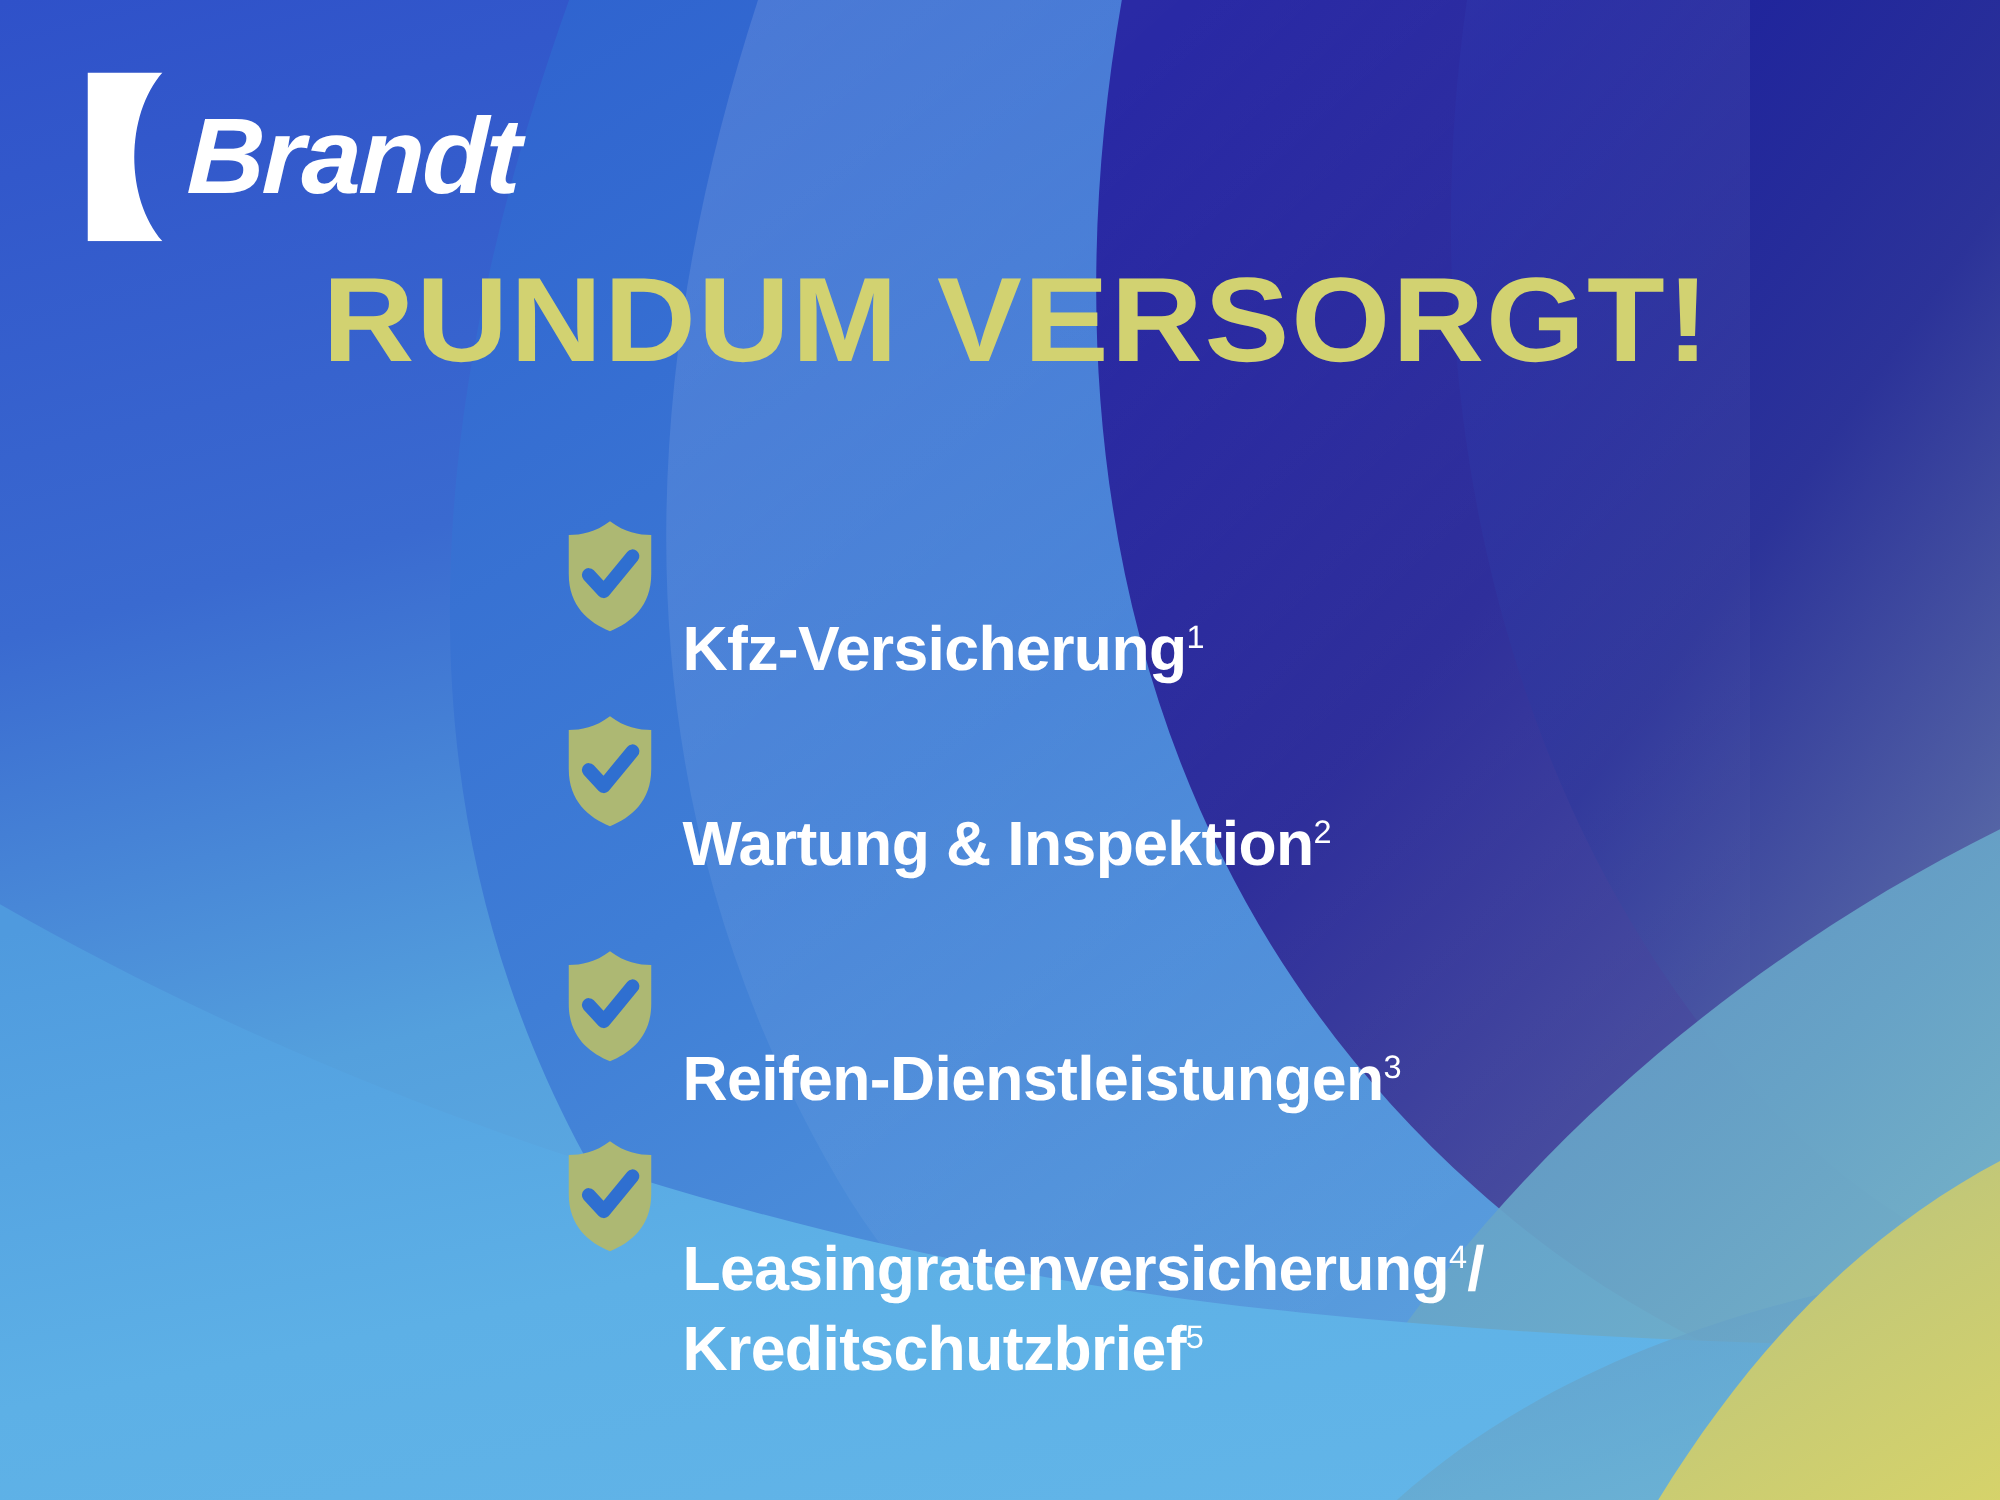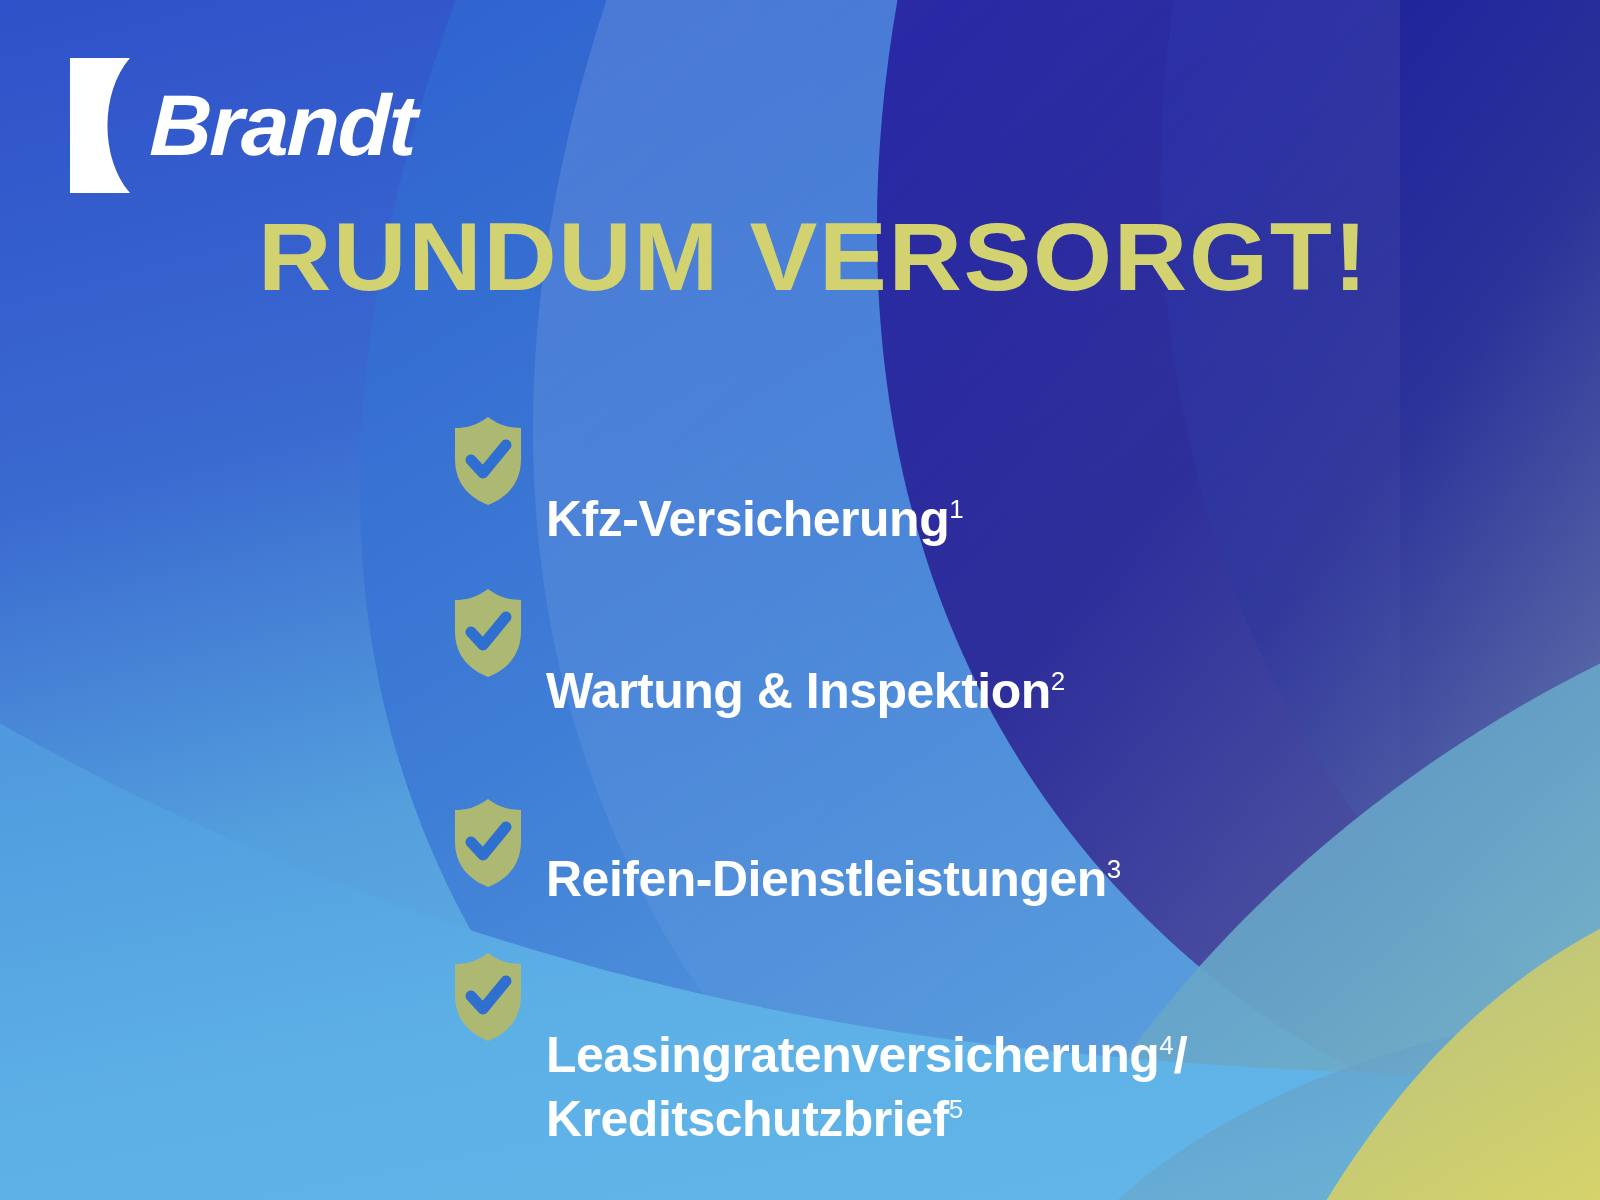--- a/index.html
+++ b/index.html
@@ -105,23 +105,23 @@
     font-weight: 400;
     font-size: 0.52em;
     vertical-align: super;
     line-height: 0;
     letter-spacing: 0;
   }
   .benefit-text .slash {
     font-weight: 700;
   }
   
-  .benefit-row.r0 { margin-bottom: 36px; }
+  .benefit-row.r0 { margin-bottom: 20px; }
   .benefit-row.r1 { margin-bottom: 52px; }
-  .benefit-row.r2 { margin-bottom: 40px; align-items: center; }
+  .benefit-row.r2 { margin-bottom: 16px; }
   .benefit-row.r3 { margin-bottom: 0; }
 </style>
 </head>
 <body>
 
 <div id="poster">
 
   <svg id="bg-svg" viewBox="0 0 1600 1200" preserveAspectRatio="none">
     <defs>
       <linearGradient id="gBase" x1="0" y1="0" x2="0.35" y2="1">

